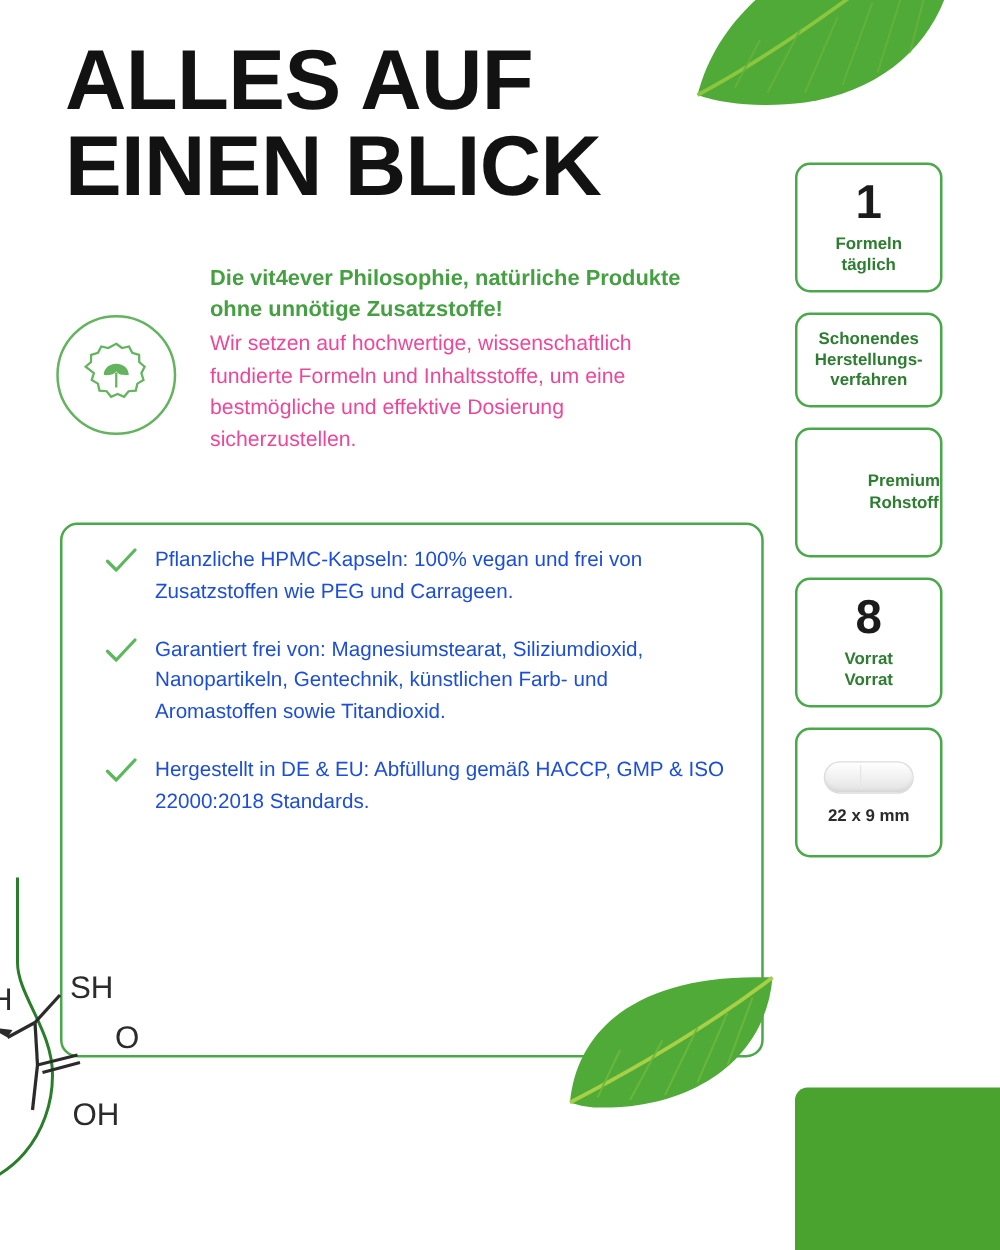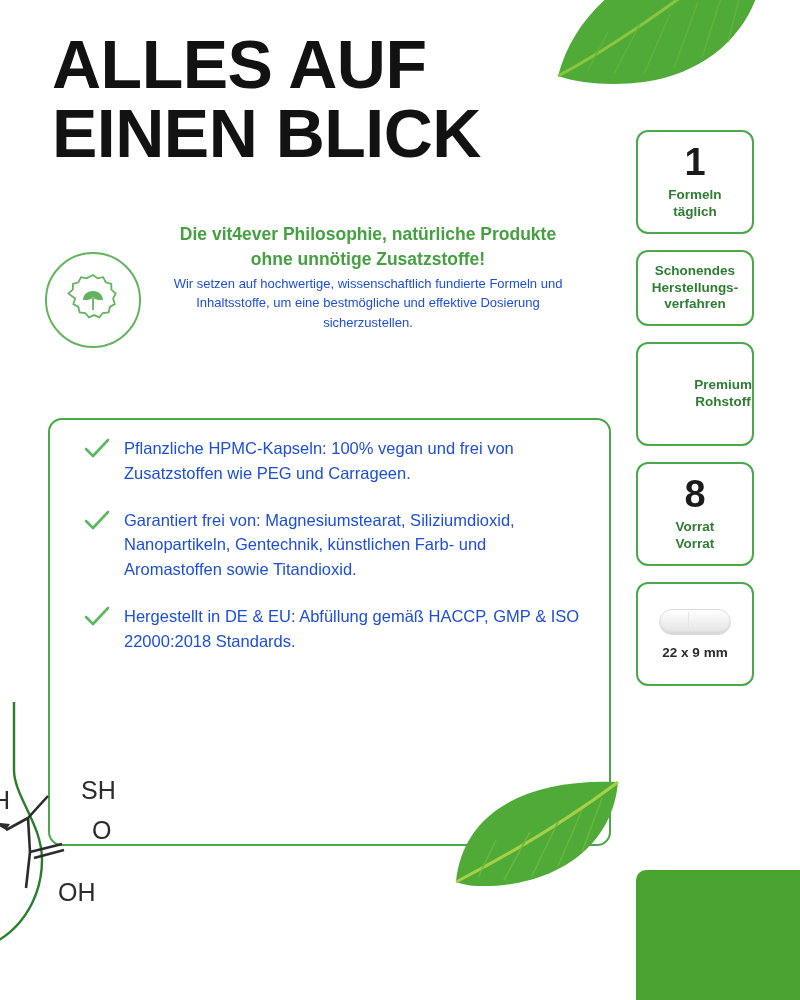--- a/index.html
+++ b/index.html
@@ -33,34 +33,33 @@
     letter-spacing: -0.5px;
     color: #121212;
     text-transform: uppercase;
   }
   .headline .l2 { display: block; }
 
   
   .philosophy {
     position: absolute;
     left: 168px;
-    top: 222px;
+    top: 210px;
     width: 400px;
-    text-align: center;
   }
   .philosophy .lead {
     color: #45a041;
     font-weight: 700;
     font-size: 17.5px;
     line-height: 1.42;
     margin: 0 0 2px 0;
   }
   .philosophy .body {
-    color: #1d4ed8;
-    font-size: 13px;
+    color: #ec4899;
+    font-size: 17px;
     line-height: 1.52;
     margin: 0;
   }
 
   
   .seal {
     position: absolute;
     left: 45px;
     top: 252px;
     width: 96px;
@@ -209,21 +208,21 @@
     top: 700px;
     width: 210px;
     height: 300px;
   }
   .mol-label {
     position: absolute;
     font-family: "Liberation Sans", sans-serif;
     font-size: 25px;
     color: #2b2b2b;
   }
-  .mol-sh { left: 56px; top: 776px; margin-left: 25px; }
+  .mol-sh { left: 56px; top: 776px; }
   .mol-h  { left: -8px; top: 786px; }
   .mol-o  { left: 92px; top: 816px; }
   .mol-oh { left: 58px; top: 878px; }
 </style>
 </head>
 <body>
 
 <div class="page">
 
   <svg class="leaf-top" viewBox="0 0 230 130">

